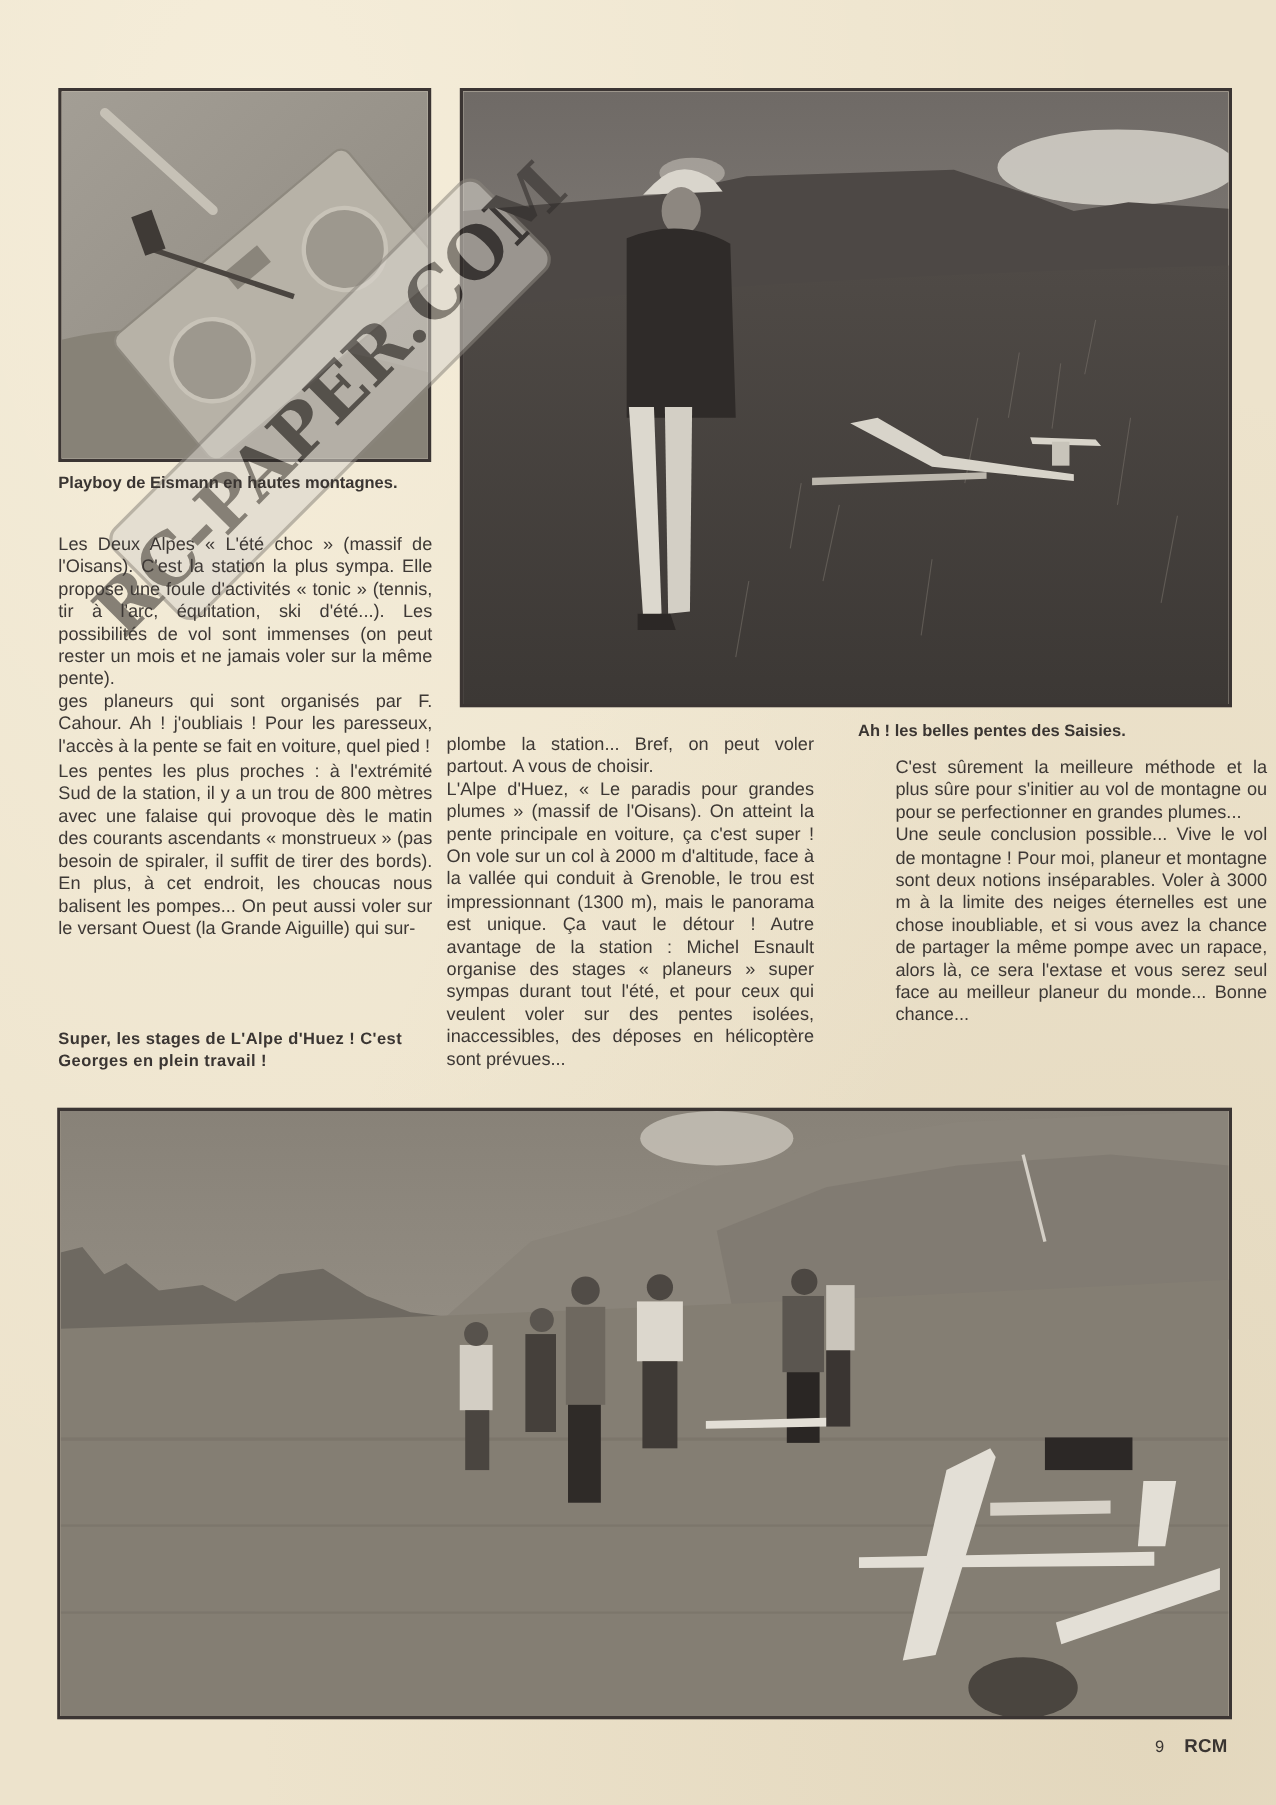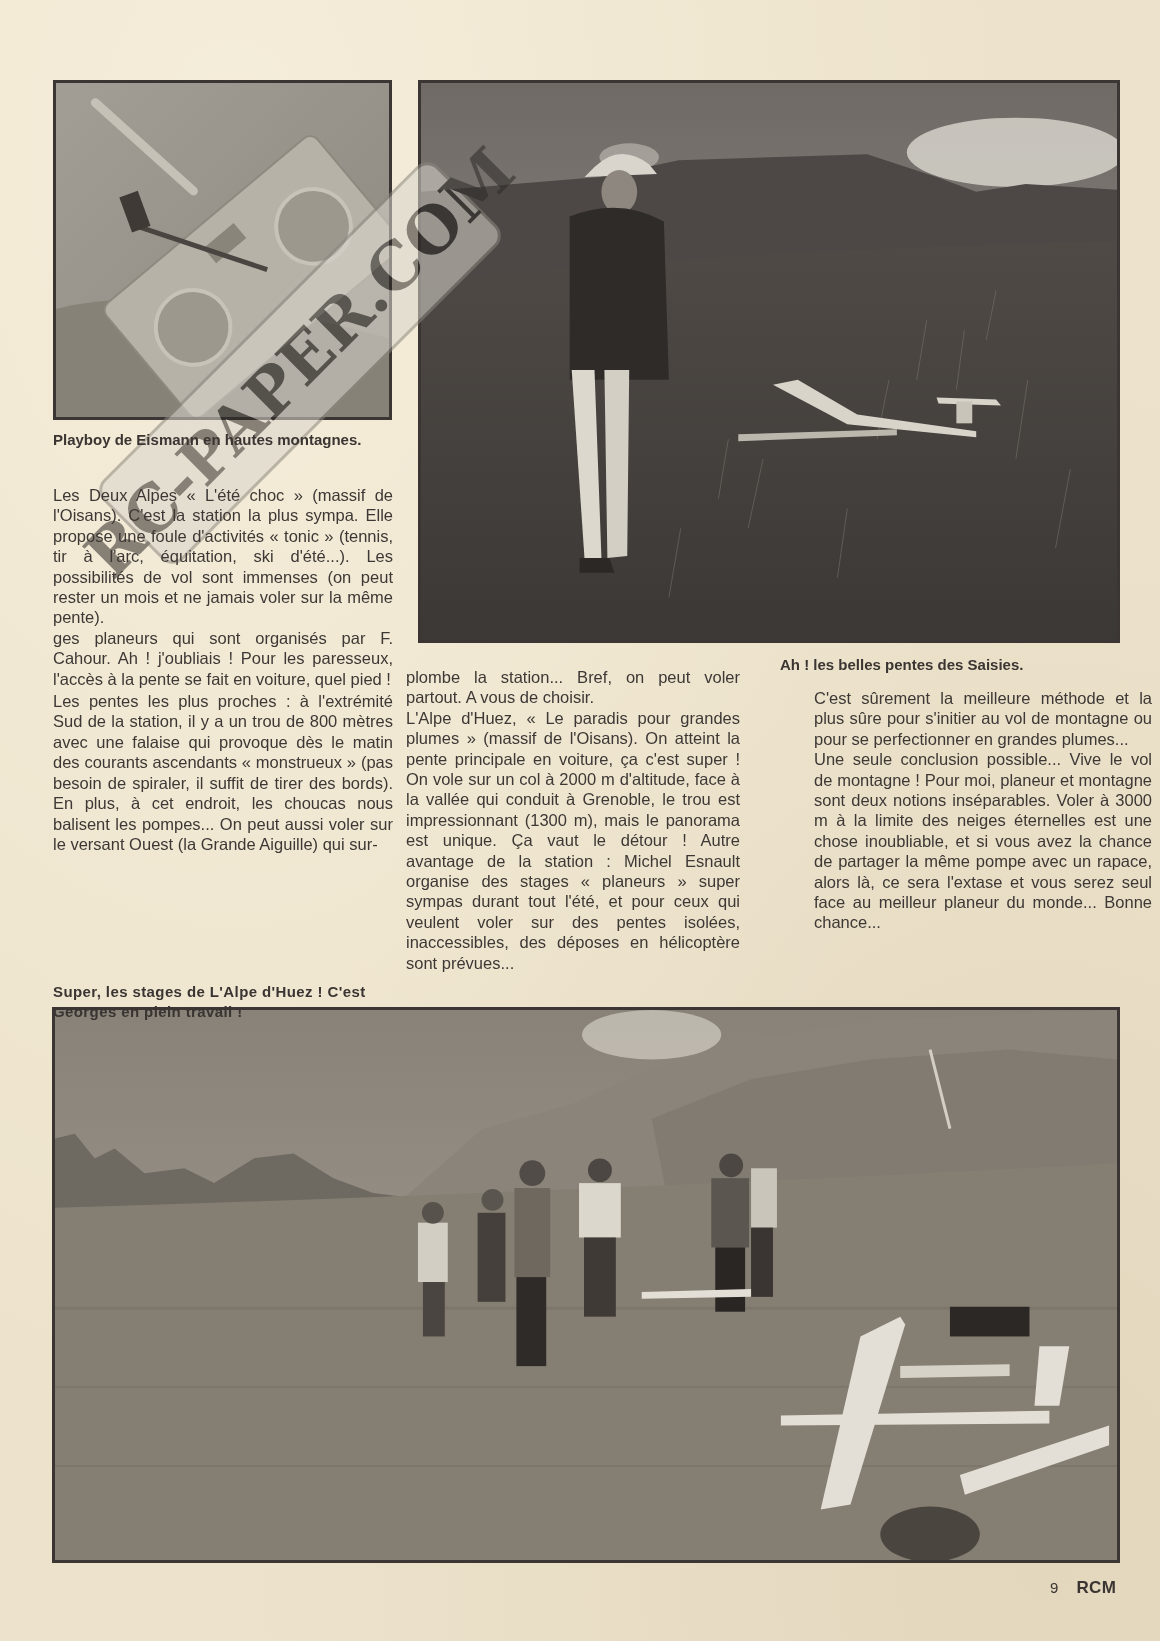--- a/index.html
+++ b/index.html
@@ -39,21 +39,21 @@
     position: absolute;
     font-size: 16.5px; line-height: 20.4px;
     text-align: justify;
     color: #3d3835;
   }
   .col p { margin: 0; }
   .col p.gap { margin-top: 2px; }
 
   #caption-transmitter { left: 53px; top: 430px; width: 340px; }
   #col-1 { left: 53px; top: 485px; width: 340px; }
-  #caption-georges { left: 53px; top: 982px; width: 340px; letter-spacing: 0.4px; }
+  #caption-georges { left: 53px; top: 935px; width: 340px; letter-spacing: 0.4px; }
   #col-2 { left: 406px; top: 667px; width: 334px; }
   #caption-saisies { left: 780px; top: 655px; width: 340px; }
   #col-3 { left: 780px; top: 688px; width: 338px; margin-left: 34px; }
 
   #folio {
     position: absolute; left: 1050px; top: 1578px;
     font-size: 15px; color: #3a3532;
   }
   #folio .num { font-weight: normal; margin-right: 14px; }
   #folio .mag { font-weight: bold; font-size: 17px; letter-spacing: 0.3px; }

